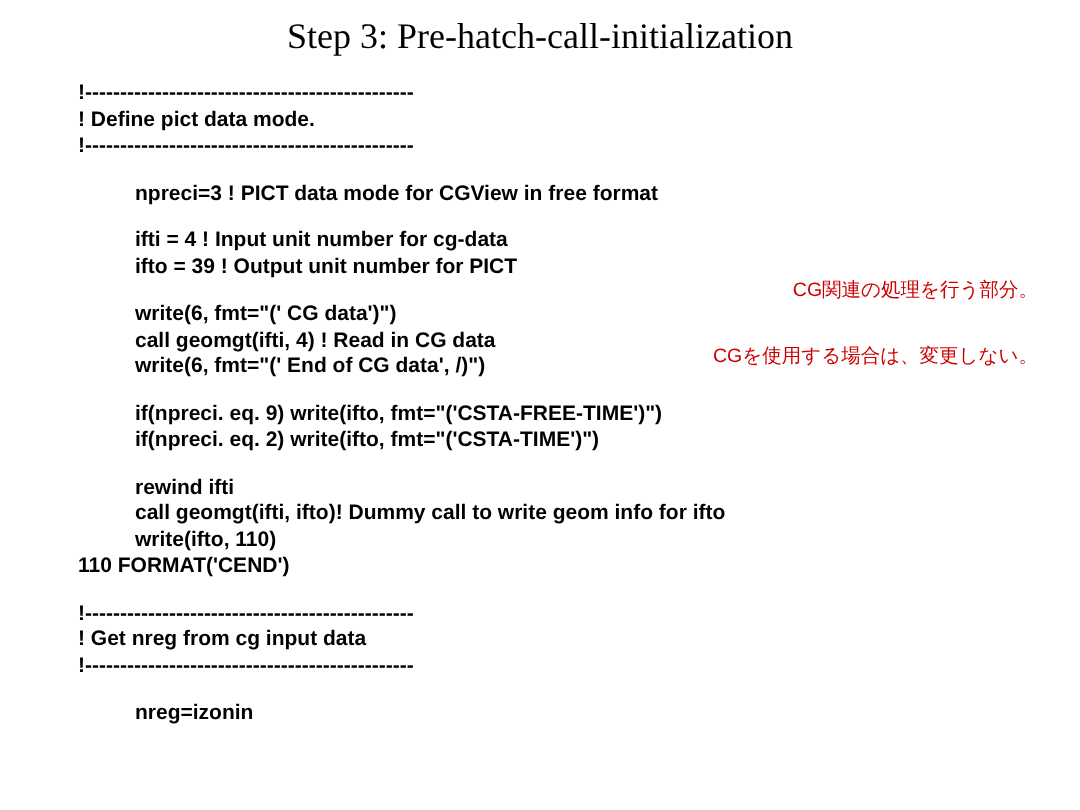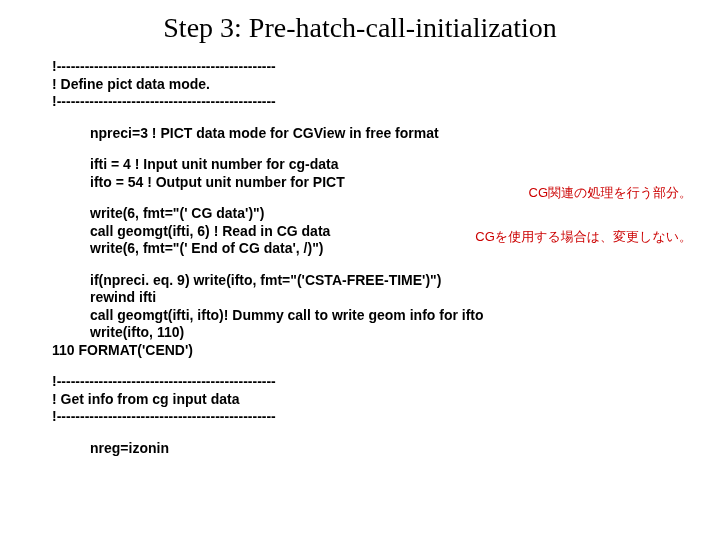--- a/index.html
+++ b/index.html
@@ -7,21 +7,21 @@
     padding: 0;
     width: 720px;
     height: 540px;
     background: #ffffff;
     font-family: "Times New Roman", serif;
     color: #000000;
     position: relative;
     overflow: hidden;
   }
   .title {
-    font-size: 28px;
+    font-size: 24px;
     text-align: center;
     margin-top: 12px;
     margin-bottom: 14px;
     font-weight: normal;
   }
   .content {
     font-family: Arial, sans-serif;
     font-size: 14px;
     line-height: 1.25;
     padding-left: 52px;
@@ -50,35 +50,36 @@
 
 <div class="content">
 
   <div>!-----------------------------------------------</div>
   <div>!       Define pict data mode.</div>
   <div class="block">!-----------------------------------------------</div>
 
   <div class="indent1 block">npreci=3     ! PICT data mode for CGView in free format</div>
 
   <div class="indent1">ifti = 4    ! Input unit number for cg-data</div>
-  <div class="indent1 block">ifto = 54    ! Output unit number for PICT</div>
+  <div class="indent1 block">ifto = 39    ! Output unit number for PICT</div>
 
   <div class="indent1">write(6, fmt="(' CG data')")</div>
-  <div class="indent1">call geomgt(ifti, 6)  ! Read in CG data</div>
+  <div class="indent1">call geomgt(ifti, 4)  ! Read in CG data</div>
   <div class="indent1 block">write(6, fmt="(' End of CG data', /)")</div>
 
   <div class="indent1">if(npreci. eq. 9) write(ifto, fmt="('CSTA-FREE-TIME')")</div>
+  <div class="indent1 block">if(npreci. eq. 2) write(ifto, fmt="('CSTA-TIME')")</div>
 
   <div class="indent1">rewind ifti</div>
   <div class="indent1">call geomgt(ifti, ifto)! Dummy call to write geom info for ifto</div>
   <div class="indent1">write(ifto, 110)</div>
   <div class="indent-label block">110   FORMAT('CEND')</div>
 
   <div>!-----------------------------------------------</div>
-  <div>!       Get info from cg input data</div>
+  <div>!       Get nreg from cg input data</div>
   <div class="block">!-----------------------------------------------</div>
 
   <div class="indent1">nreg=izonin</div>
 
 </div>
 
 <div class="annot annot1">CG関連の処理を行う部分。</div>
 <div class="annot annot2">CGを使用する場合は、変更しない。</div>
 
 </body></html>

